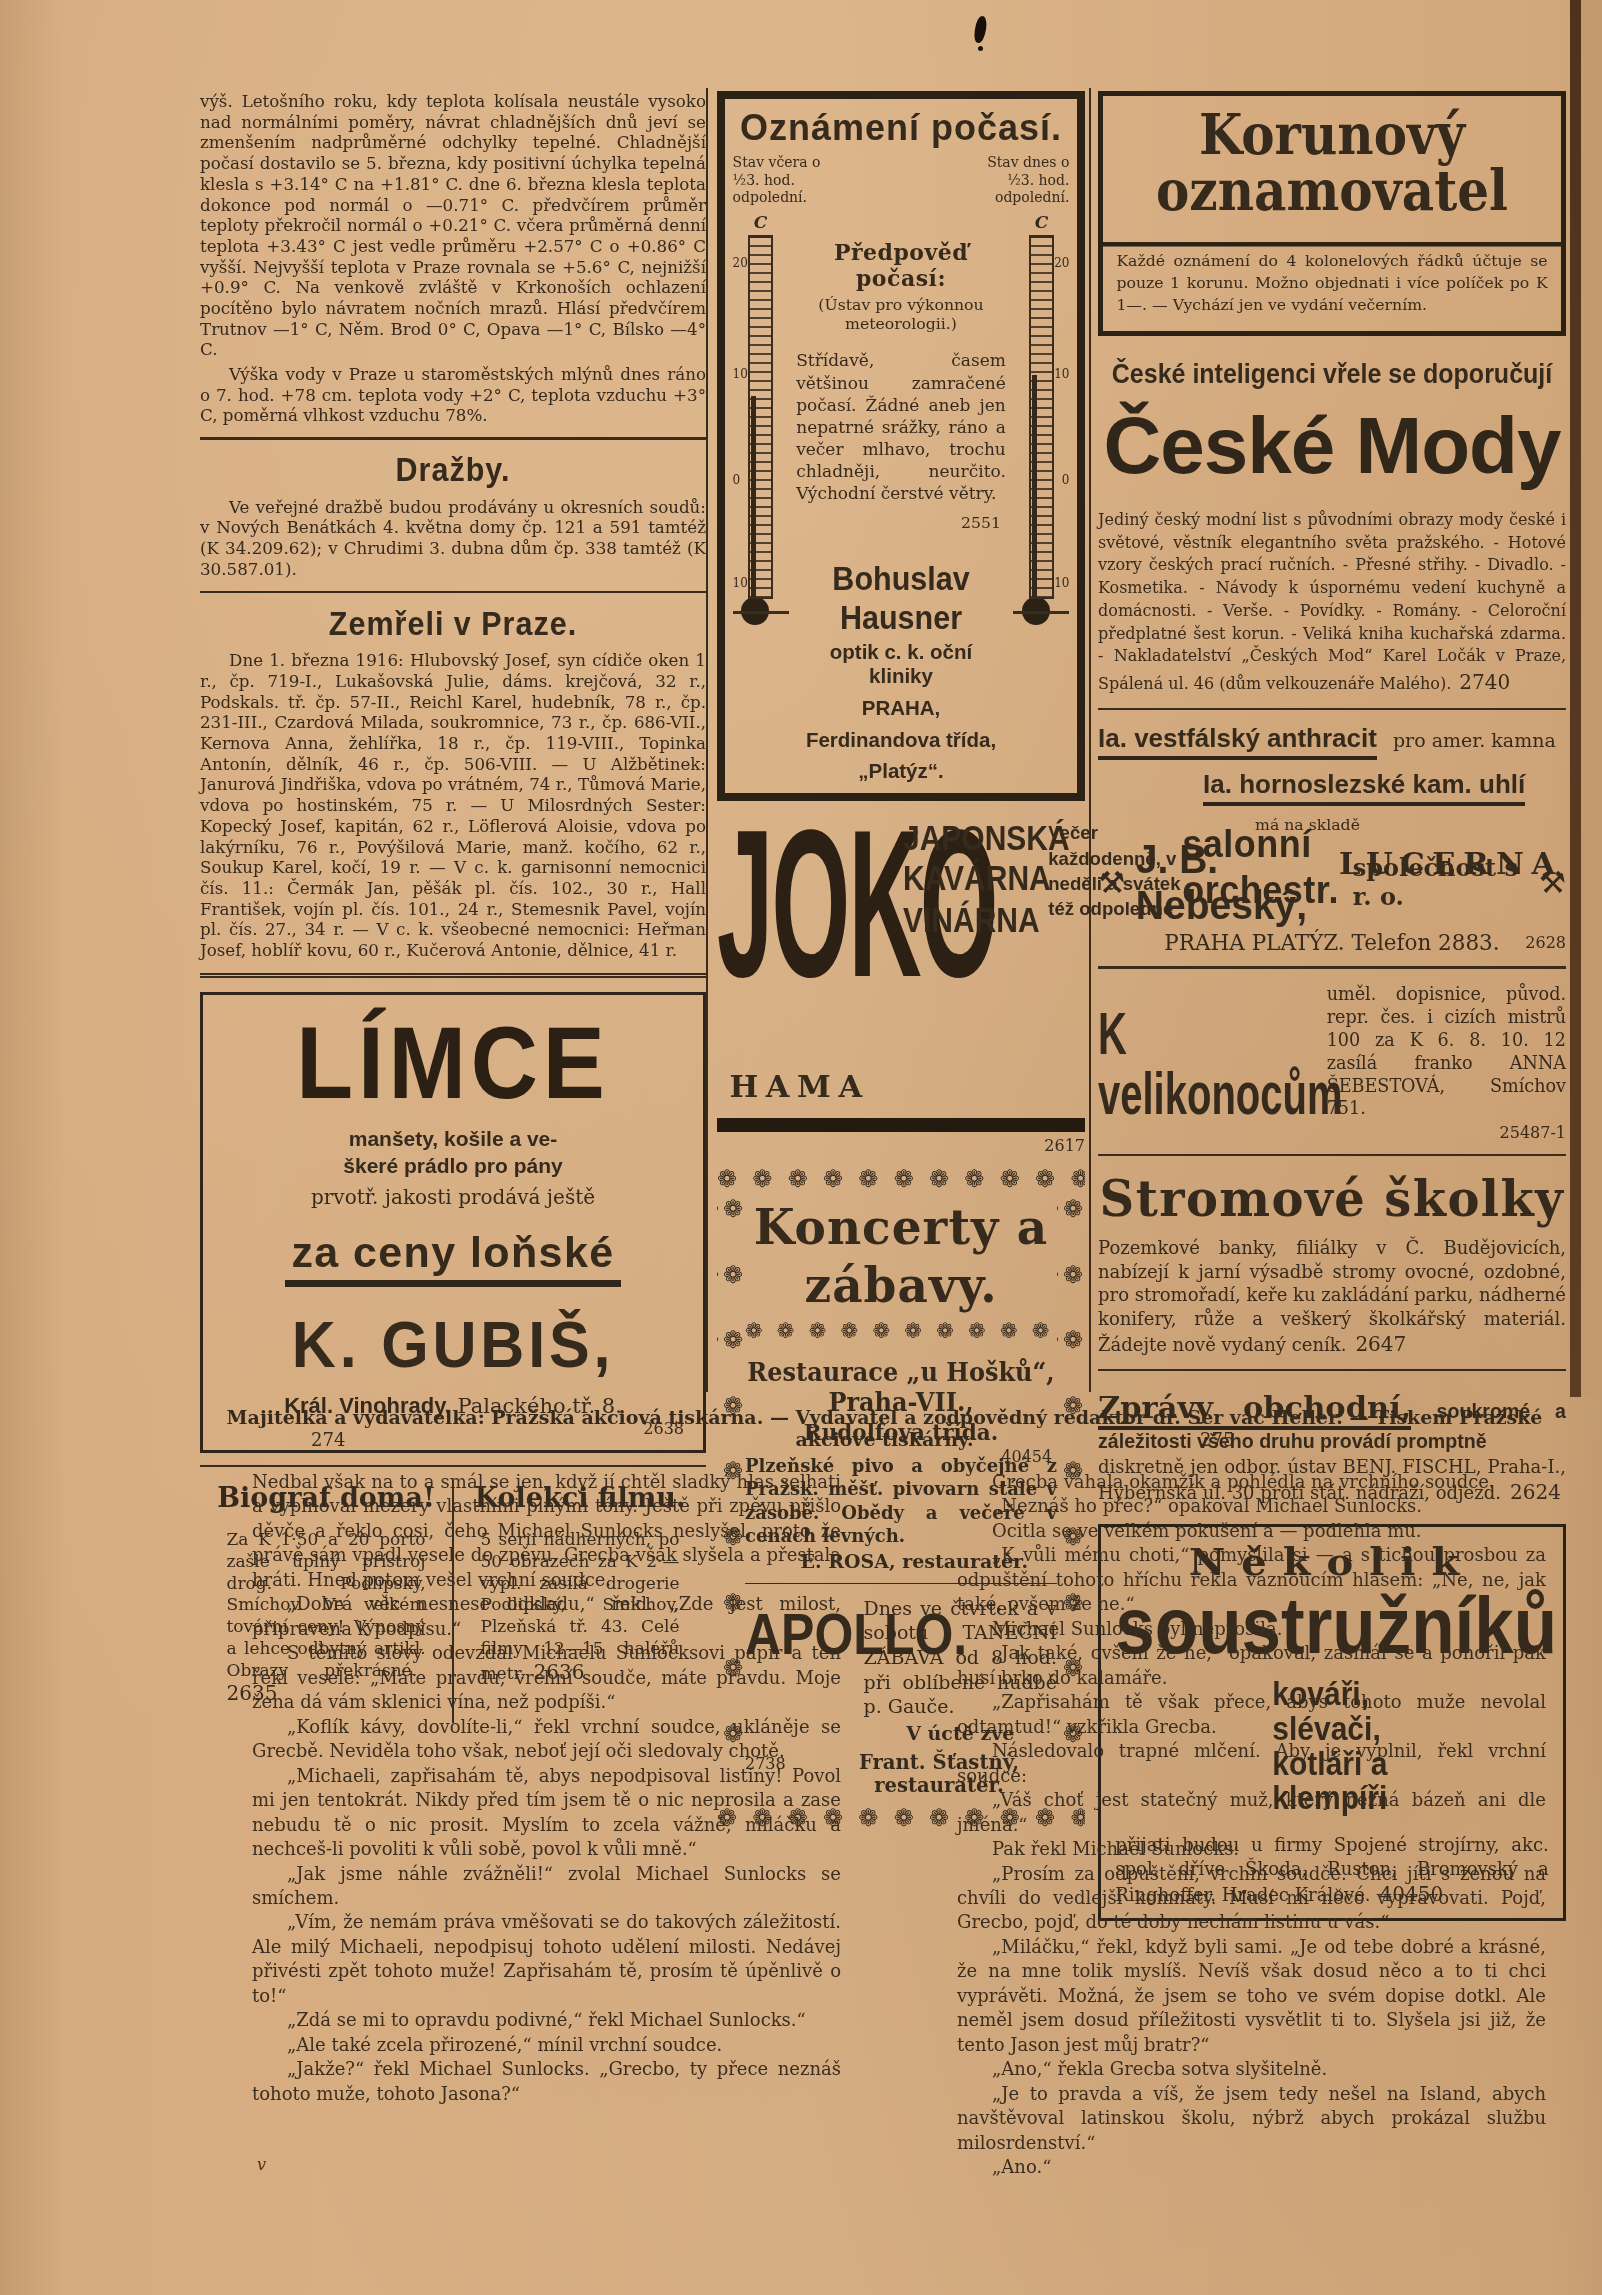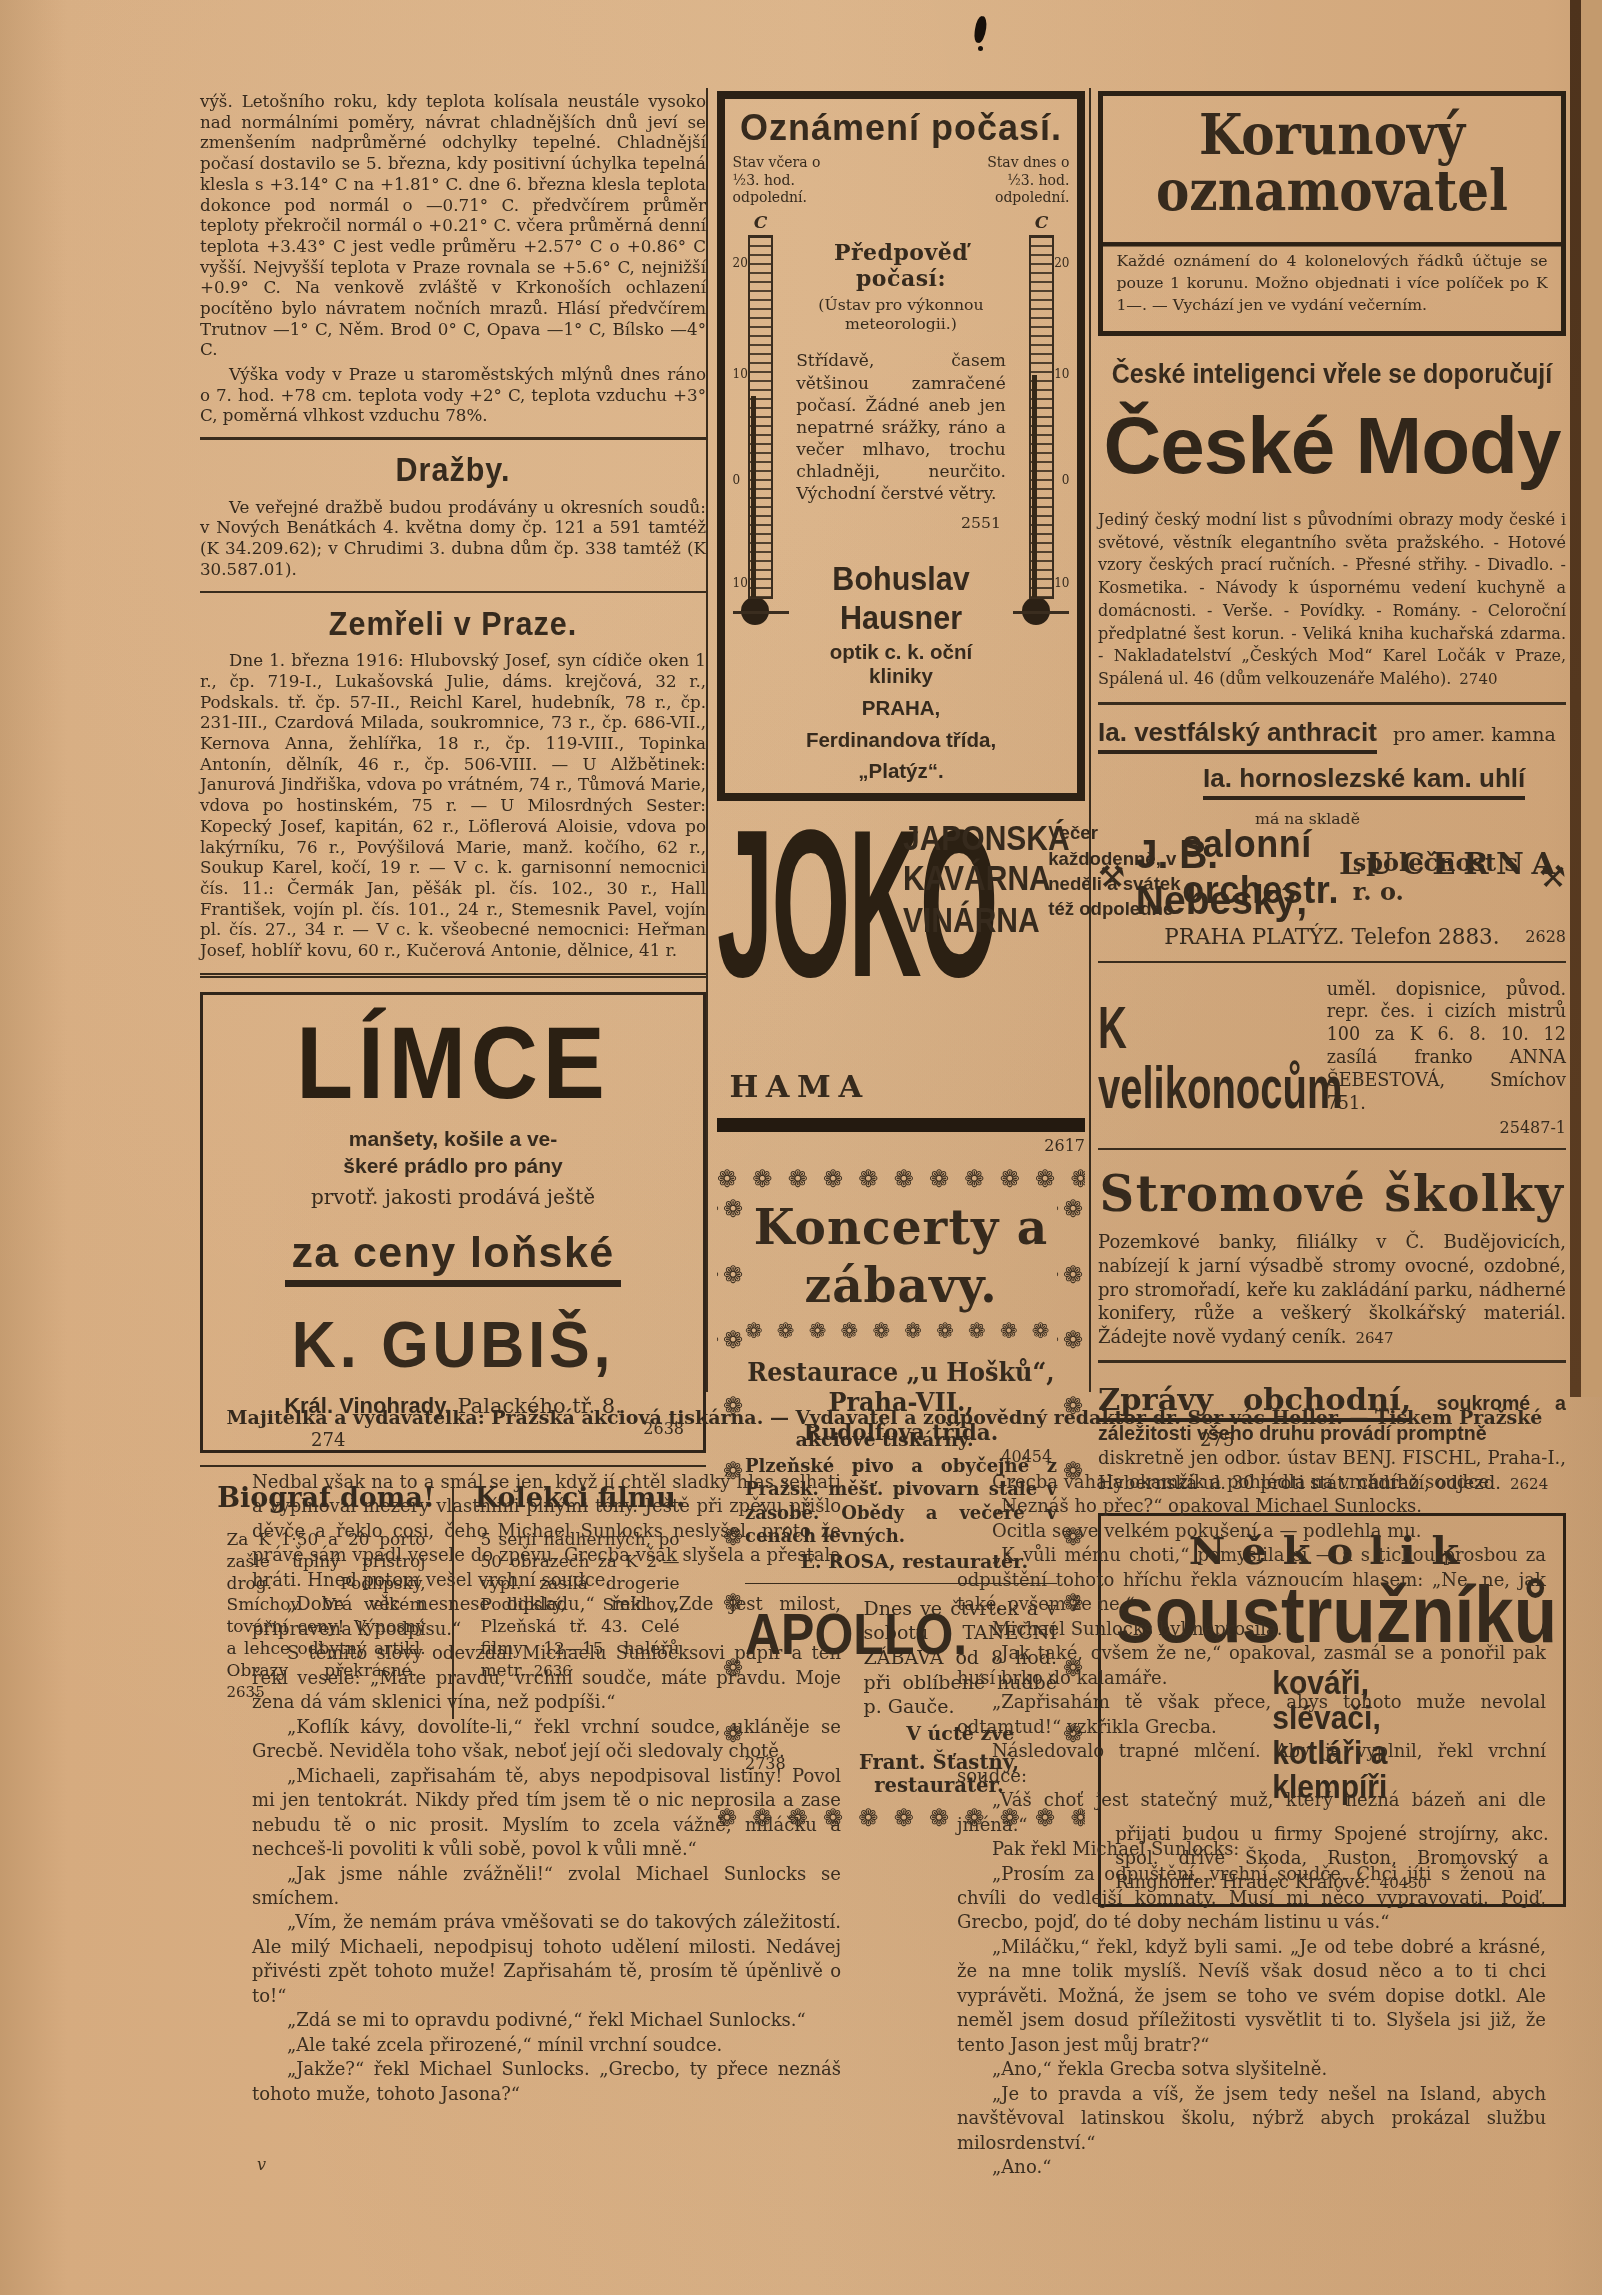--- a/index.html
+++ b/index.html
@@ -113,21 +113,21 @@
   .apollo-foot .ad-num{width:76px;}
   .apollo-sig{flex:1;text-align:center;font-weight:bold;font-size:19.6px;}
 
   
   .kor-box{border:5.7px solid #2c2115;}
   .kor-title{font-weight:bold;font-size:50px;text-align:center;padding:17px 2.9px 21px;border-bottom:4.8px solid #2c2115;transform:scaleY(1.12);line-height:1;}
   .kor-body{padding:12.4px 13.4px 14.3px;font-size:15.7px;line-height:1.4;text-align:justify;}
   .mody-intro{font-family:"Liberation Sans",sans-serif;font-weight:bold;font-size:25px;text-align:center;margin-top:23px;transform:scaleY(1.08);}
   .mody-name{font-family:"Liberation Sans",sans-serif;font-weight:bold;font-size:80px;text-align:center;margin-top:12.4px;letter-spacing:-1px;color:#31261a;}
   .mody-body{font-size:16px;line-height:1.42;text-align:justify;margin:17px 0 0;}
-  .inline-num{font-size:15px;}
+  .inline-num{font-size:20px;}
 
   .anth{margin-top:12.4px;}
   .anth-row1{display:flex;align-items:baseline;}
   .anth-big{font-family:"Liberation Sans",sans-serif;font-weight:bold;font-size:26px;border-bottom:4.3px solid #30251a;padding-bottom:1.9px;display:inline-block;}
   .anth-side{font-size:19px;margin-left:16px;}
   .anth-line2{margin:9.5px 0 0 105px;}
   .anth-small{font-size:15.7px;margin:8.6px 0 2.9px 157px;}
   .anth-firm{display:flex;align-items:center;justify-content:center;gap:10.5px;margin-top:4.8px;}
   .anth-name{font-family:"Liberation Sans",sans-serif;font-weight:bold;font-size:39px;transform:scaleY(1.05);}
   .anth-suffix{font-weight:bold;font-size:24px;}

